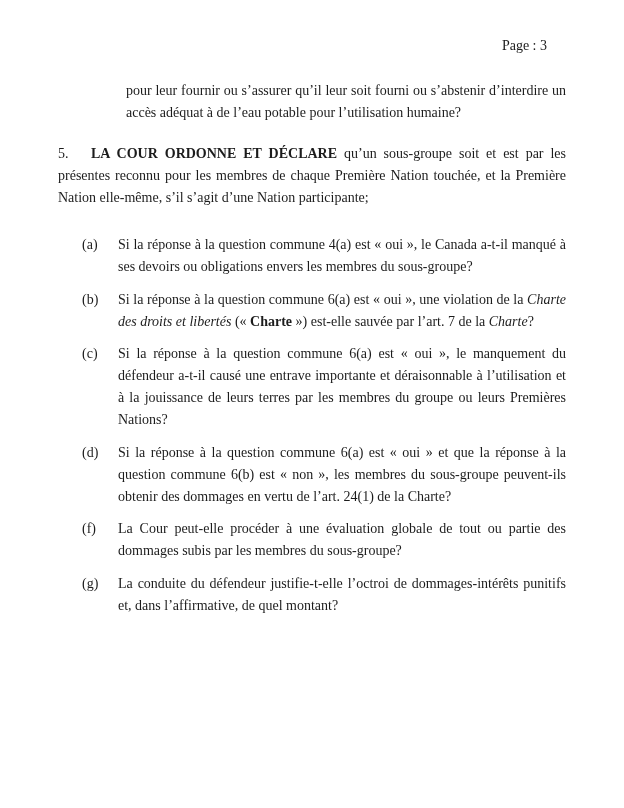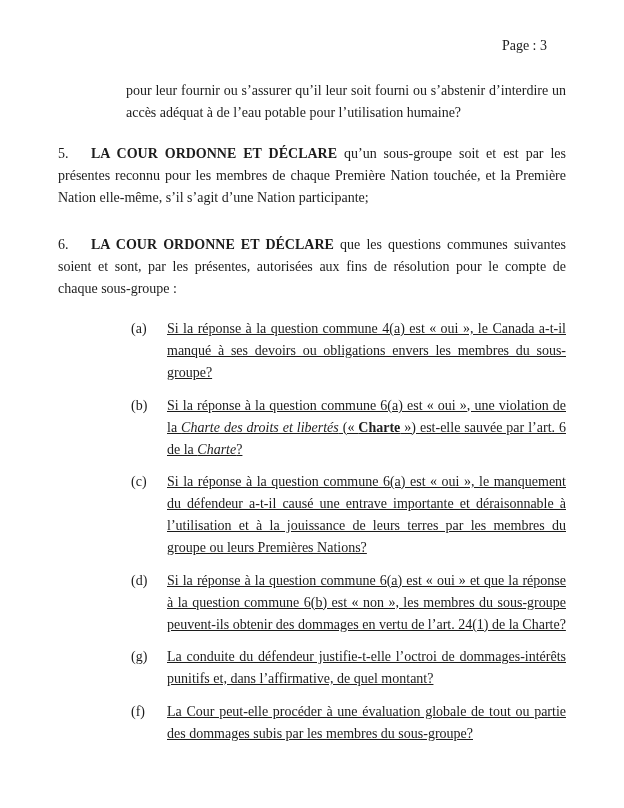--- a/index.html
+++ b/index.html
@@ -34,26 +34,25 @@
     margin-bottom: 25px;
   }
   .order-para.before-list { margin-bottom: 18px; }
   .order-para .num {
     display: inline-block;
     width: 33px;
   }
   .bold { font-weight: bold; }
   .italic { font-style: italic; }
   .subitem {
-    margin-left: 73px;
+    margin-left: 24px;
     padding-left: 36px;
     text-indent: -36px;
     text-align: justify;
     margin-bottom: 10.5px;
-    text-decoration: underline;
   }
   .subitem .label {
     display: inline-block;
     width: 36px;
     text-indent: 0;
   }
 </style>
 </head>
 <body>
 
@@ -63,47 +62,43 @@
     <span>Page : 3</span>
   </div>
 
   <div class="continuation">pour leur fournir ou s’assurer qu’il leur soit fourni ou s’abstenir d’interdire un accès adéquat à de l’eau potable pour l’utilisation humaine?</div>
 
   <div class="order-para">
     <span class="num">5.</span><span class="bold">LA COUR ORDONNE ET DÉCLARE</span>
     <span>qu’un sous-groupe soit et est par les présentes reconnu pour les membres de chaque Première Nation touchée, et la Première Nation elle-même, s’il s’agit d’une Nation participante;</span>
   </div>
 
-  <div class="order-para before-list">
-    <span class="num">6.</span><span class="bold">LA COUR ORDONNE ET DÉCLARE</span>
-    <span>que les questions communes suivantes soient et sont, par les présentes, autorisées aux fins de résolution pour le compte de chaque sous-groupe :</span>
-  </div>
 
   <div class="questions-list">
 
     <div class="subitem">
       <span class="label">(a)</span><span>Si la réponse à la question commune 4(a) est « oui », le Canada a-t-il manqué à ses devoirs ou obligations envers les membres du sous-groupe?</span>
     </div>
 
     <div class="subitem">
-      <span class="label">(b)</span><span>Si la réponse à la question commune 6(a) est « oui », une violation de la </span><span class="italic">Charte des droits et libertés</span><span> (« </span><span class="bold">Charte</span><span> ») est-elle sauvée par l’art. 6 de la </span><span class="italic">Charte</span><span>?</span>
+      <span class="label">(b)</span><span>Si la réponse à la question commune 6(a) est « oui », une violation de la </span><span class="italic">Charte des droits et libertés</span><span> (« </span><span class="bold">Charte</span><span> ») est-elle sauvée par l’art. 7 de la </span><span class="italic">Charte</span><span>?</span>
     </div>
 
     <div class="subitem">
       <span class="label">(c)</span><span>Si la réponse à la question commune 6(a) est « oui », le manquement du défendeur a-t-il causé une entrave importante et déraisonnable à l’utilisation et à la jouissance de leurs terres par les membres du groupe ou leurs Premières Nations?</span>
     </div>
 
     <div class="subitem">
       <span class="label">(d)</span><span>Si la réponse à la question commune 6(a) est « oui » et que la réponse à la question commune 6(b) est « non », les membres du sous-groupe peuvent-ils obtenir des dommages en vertu de l’art. 24(1) de la Charte?</span>
     </div>
 
 
     <div class="subitem">
-      <span class="label">(g)</span><span>La conduite du défendeur justifie-t-elle l’octroi de dommages-intérêts punitifs et, dans l’affirmative, de quel montant?</span>
+      <span class="label">(f)</span><span>La Cour peut-elle procéder à une évaluation globale de tout ou partie des dommages subis par les membres du sous-groupe?</span>
     </div>
 
     <div class="subitem">
-      <span class="label">(f)</span><span>La Cour peut-elle procéder à une évaluation globale de tout ou partie des dommages subis par les membres du sous-groupe?</span>
+      <span class="label">(g)</span><span>La conduite du défendeur justifie-t-elle l’octroi de dommages-intérêts punitifs et, dans l’affirmative, de quel montant?</span>
     </div>
 
   </div>
 
 </div>
 
 </body></html>

